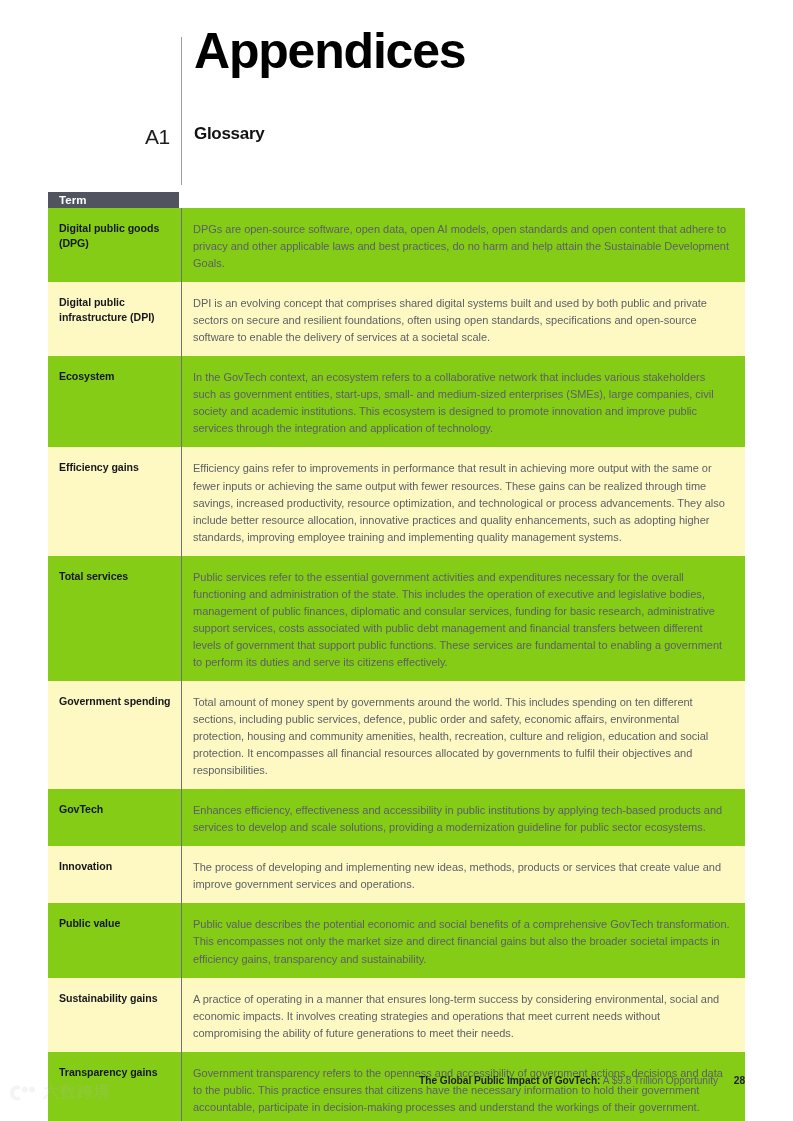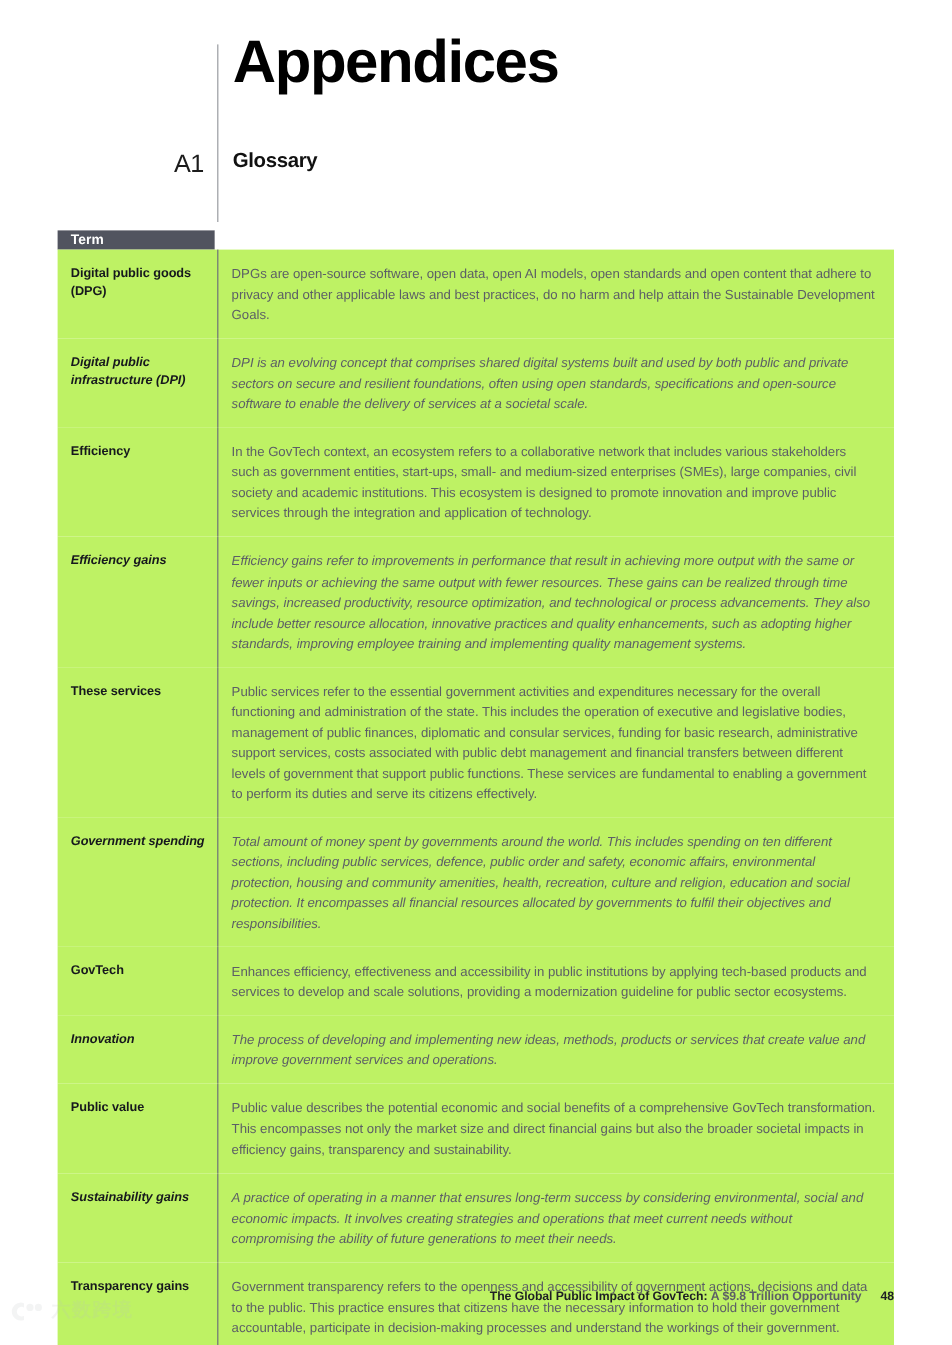--- a/index.html
+++ b/index.html
@@ -95,25 +95,24 @@
   .hc-def {
     flex: 1;
     padding-left: 14px;
     box-sizing: border-box;
     margin-top: 17px;
   }
 
   .g-row {
     display: flex;
     position: relative;
-    background: #bef264;
+    background: #84cc16;
   }
   .g-row.alt {
-    background: #bef264;
-    font-style: italic;
+    background: #fef9c3;
   }
   .g-term {
     width: 133px;
     flex: 0 0 133px;
     box-sizing: border-box;
     padding: 13px 10px 10px 11px;
     font-size: 10.6px;
     font-weight: bold;
     color: #16181d;
     line-height: 1.38;
@@ -139,21 +138,21 @@
   .footer {
     position: absolute;
     right: 48px;
     top: 1075px;
     font-size: 10.2px;
     color: #3b3d42;
     white-space: nowrap;
     letter-spacing: -0.05px;
   }
   .footer .f-bold { font-weight: bold; color: #1d1f24; }
-  .footer .f-reg  { font-weight: bold; color: #5c5f66; margin-top: 22px; }
+  .footer .f-reg  { font-weight: normal; color: #5c5f66; margin-top: 22px; }
   .footer .f-page { font-weight: bold; color: #1d1f24; margin-left: 13px; }
 
   
   .watermark {
     position: absolute;
     left: 8px;
     top: 1082px;
     display: flex;
     align-items: center;
     opacity: 0.16;
@@ -194,31 +193,31 @@
         <div class="g-term">Digital public goods (DPG)</div>
         <div class="g-divider"></div>
         <div class="g-def">DPGs are open-source software, open data, open AI models, open standards and open content that adhere to privacy and other applicable laws and best practices, do no harm and help attain the Sustainable Development Goals.</div>
       </div>
       <div class="g-row alt">
         <div class="g-term">Digital public infrastructure (DPI)</div>
         <div class="g-divider"></div>
         <div class="g-def">DPI is an evolving concept that comprises shared digital systems built and used by both public and private sectors on secure and resilient foundations, often using open standards, specifications and open-source software to enable the delivery of services at a societal scale.</div>
       </div>
       <div class="g-row">
-        <div class="g-term">Efficiency</div>
+        <div class="g-term">Ecosystem</div>
         <div class="g-divider"></div>
         <div class="g-def">In the GovTech context, an ecosystem refers to a collaborative network that includes various stakeholders such as government entities, start-ups, small- and medium-sized enterprises (SMEs), large companies, civil society and academic institutions. This ecosystem is designed to promote innovation and improve public services through the integration and application of technology.</div>
       </div>
       <div class="g-row alt">
         <div class="g-term">Efficiency gains</div>
         <div class="g-divider"></div>
         <div class="g-def">Efficiency gains refer to improvements in performance that result in achieving more output with the same or fewer inputs or achieving the same output with fewer resources. These gains can be realized through time savings, increased productivity, resource optimization, and technological or process advancements. They also include better resource allocation, innovative practices and quality enhancements, such as adopting higher standards, improving employee training and implementing quality management systems.</div>
       </div>
       <div class="g-row">
-        <div class="g-term">These services</div>
+        <div class="g-term">Total services</div>
         <div class="g-divider"></div>
         <div class="g-def">Public services refer to the essential government activities and expenditures necessary for the overall functioning and administration of the state. This includes the operation of executive and legislative bodies, management of public finances, diplomatic and consular services, funding for basic research, administrative support services, costs associated with public debt management and financial transfers between different levels of government that support public functions. These services are fundamental to enabling a government to perform its duties and serve its citizens effectively.</div>
       </div>
       <div class="g-row alt">
         <div class="g-term">Government spending</div>
         <div class="g-divider"></div>
         <div class="g-def">Total amount of money spent by governments around the world. This includes spending on ten different sections, including public services, defence, public order and safety, economic affairs, environmental protection, housing and community amenities, health, recreation, culture and religion, education and social protection. It encompasses all financial resources allocated by governments to fulfil their objectives and responsibilities.</div>
       </div>
       <div class="g-row">
         <div class="g-term">GovTech</div>
@@ -244,21 +243,21 @@
         <div class="g-term">Transparency gains</div>
         <div class="g-divider"></div>
         <div class="g-def">Government transparency refers to the openness and accessibility of government actions, decisions and data to the public. This practice ensures that citizens have the necessary information to hold their government accountable, participate in decision-making processes and understand the workings of their government.</div>
       </div>
     </div>
 </div>
 
 <div class="footer">
   <span class="f-bold">The Global Public Impact of GovTech:</span>
   <span class="f-reg">A $9.8 Trillion Opportunity</span>
-  <span class="f-page">48</span>
+  <span class="f-page">28</span>
 </div>
 
 <div class="watermark">
   <span class="wm-logo">
     <svg width="30" height="20" viewBox="0 0 30 20" aria-hidden="true">
       <path d="M12 3 A7.5 7.5 0 1 0 12 17 L12 13.5 A4 4 0 1 1 12 6.5 Z" fill="#b9bcc2"></path>
       <circle cx="17" cy="6.5" r="3" fill="#b9bcc2"></circle>
       <circle cx="24" cy="6.5" r="3" fill="#b9bcc2"></circle>
     </svg>
   </span>

